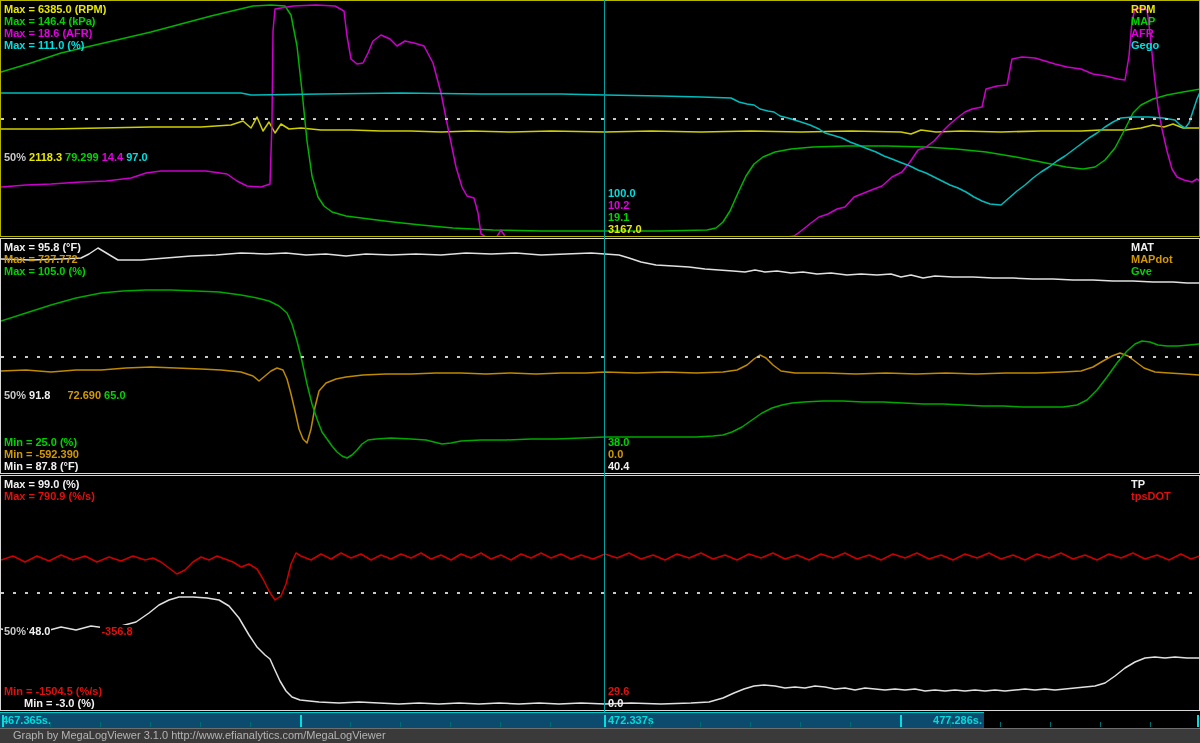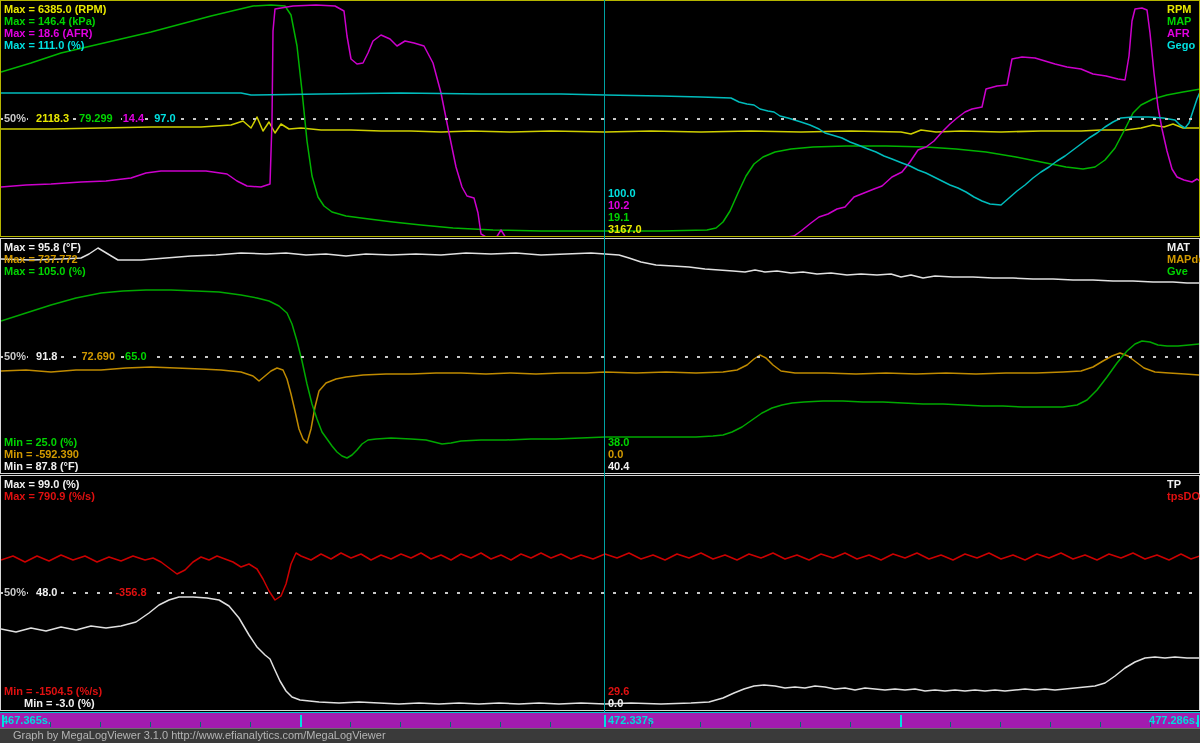--- a/index.html
+++ b/index.html
@@ -7,31 +7,31 @@
   .stage{position:relative;width:1200px;height:743px;background:#000;}
   .panel{position:absolute;left:0;width:1198px;border:1px solid #ccc;background:#000;}
   #panel1{top:0;height:235px;border-color:#b5b500;}
   #panel2{top:238px;height:234px;border-color:#d8d8d8;}
   #panel3{top:475px;height:234px;border-color:#d8d8d8;}
   .panel svg{position:absolute;left:0;top:0;}
   .label-stack{position:absolute;z-index:4;}
   .label-stack div{height:12px;font-size:11px;font-weight:bold;line-height:12px;white-space:pre;}
   .max-stack{left:3px;top:2px;}
   .min-stack{left:3px;bottom:1px;}
-  .legend{left:1130px;top:2px;padding-left:36px;}
+  .legend{left:1130px;top:2px;}
   .cursor-stack{left:607px;bottom:1px;}
   .fifty-line{position:absolute;left:0;width:1198px;height:2px;z-index:1;
     background:repeating-linear-gradient(to right,#c8c8c8 0 3px,transparent 3px 12px);}
   #fifty-line-1,#fifty-line-2{top:117px;} #fifty-line-3{top:116px;}
-  .fifty-labels{position:absolute;left:2px;display:flex;gap:8px;z-index:3;}
+  .fifty-labels{position:absolute;left:2px;display:flex;gap:1px;z-index:3;margin-top:39px;}
   #fifty-labels-1,#fifty-labels-2{top:111px;} #fifty-labels-3{top:110px;}
   .fifty-labels span{font-size:11px;font-weight:bold;line-height:12px;background:#000;padding:0 1px;white-space:pre;}
   .gap-left{margin-left:48px;} .gap-left-sm{margin-left:14px;}
   #cursor-line{position:absolute;left:604px;top:0;width:1px;height:712px;background:#00a2a2;z-index:6;}
-  #time-axis{position:absolute;left:0;top:712px;width:1200px;height:16px;background:#a21caf;border-top:1px solid #00c8c8;box-sizing:border-box;}
+  #time-axis{position:absolute;left:0;top:712px;width:984px;height:16px;background:#0c4a6e;border-top:1px solid #00c8c8;box-sizing:border-box;}
   #time-axis .axis-label{position:absolute;top:1px;font-size:11px;font-weight:bold;color:#00dcdc;white-space:pre;}
   #axis-label-start{left:2px;} #axis-label-cursor{left:608px;} #axis-label-end{right:2px;}
   .tick{position:absolute;bottom:1px;}
   .tick.minor{width:1px;height:5px;background:#006e6e;}
   .tick.major{width:2px;height:12px;background:#00e0e0;}
   #status-bar{position:absolute;left:0;top:728px;width:1200px;height:15px;background:#3a3a3a;border-top:1px solid #6e6e6e;box-sizing:border-box;}
   #status-bar span{display:block;padding-left:13px;font-size:11px;line-height:13px;color:#b4b4b4;white-space:pre;}
 </style>
 </head>
 <body>

